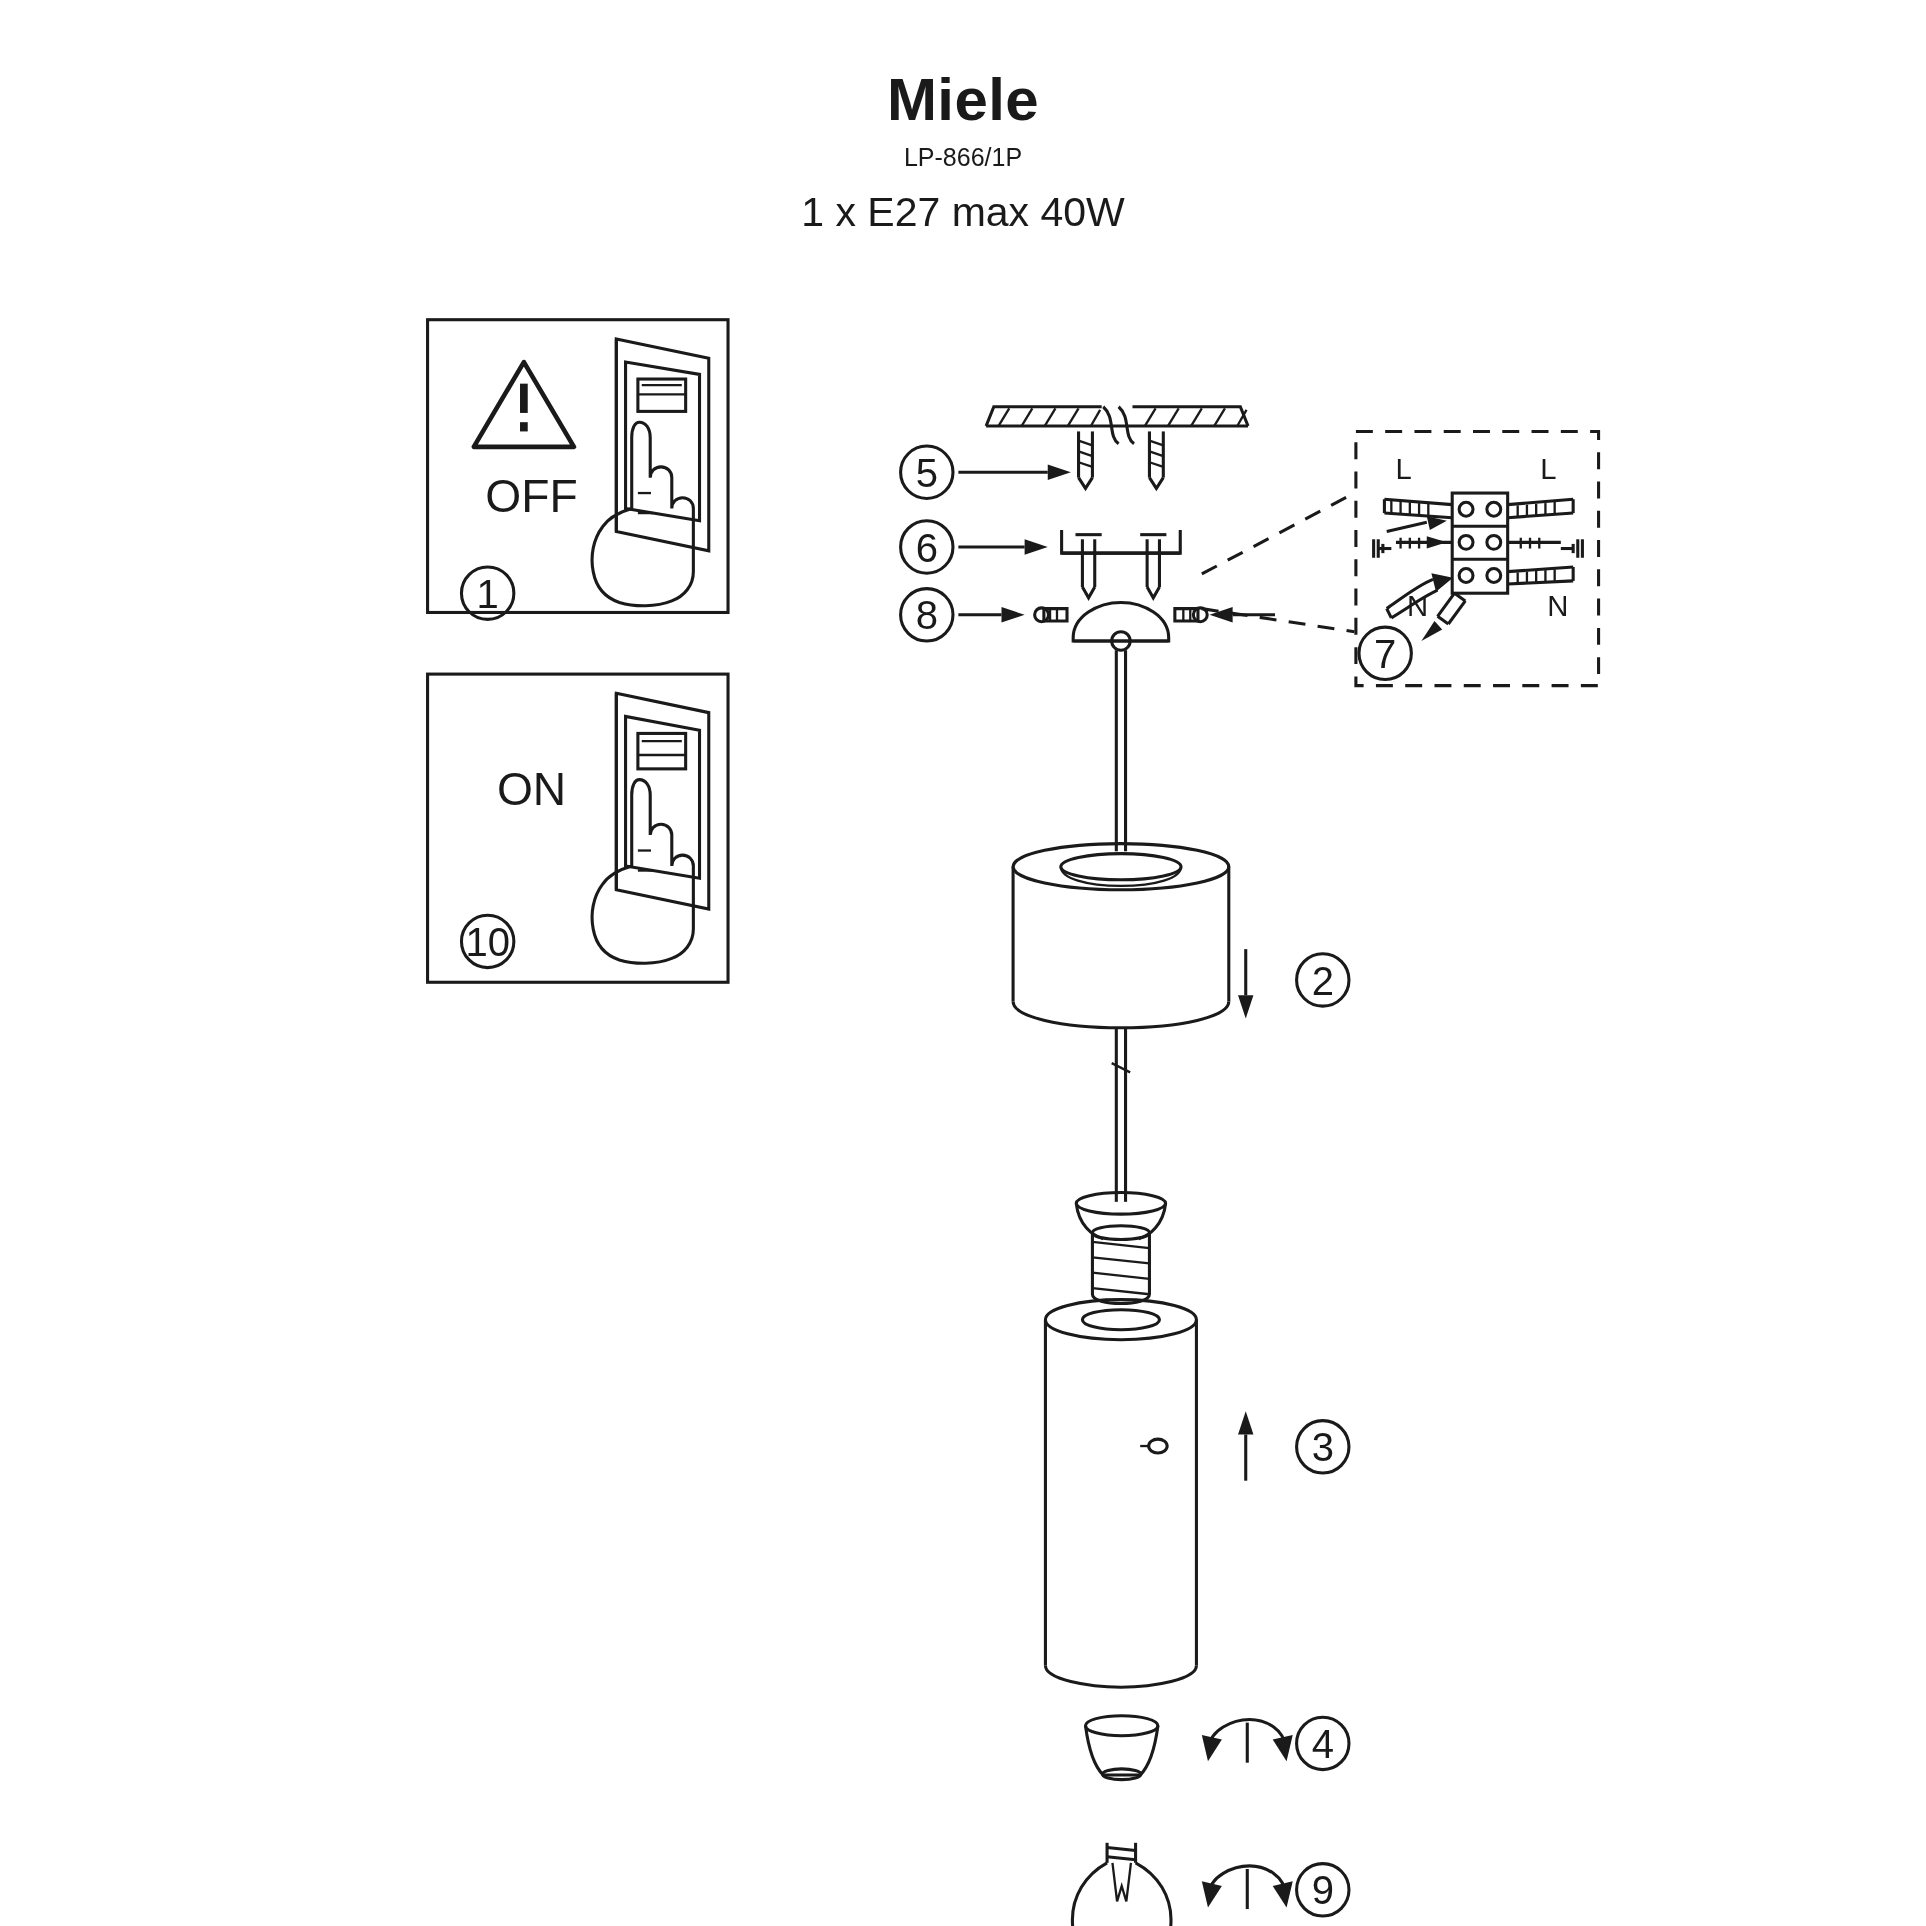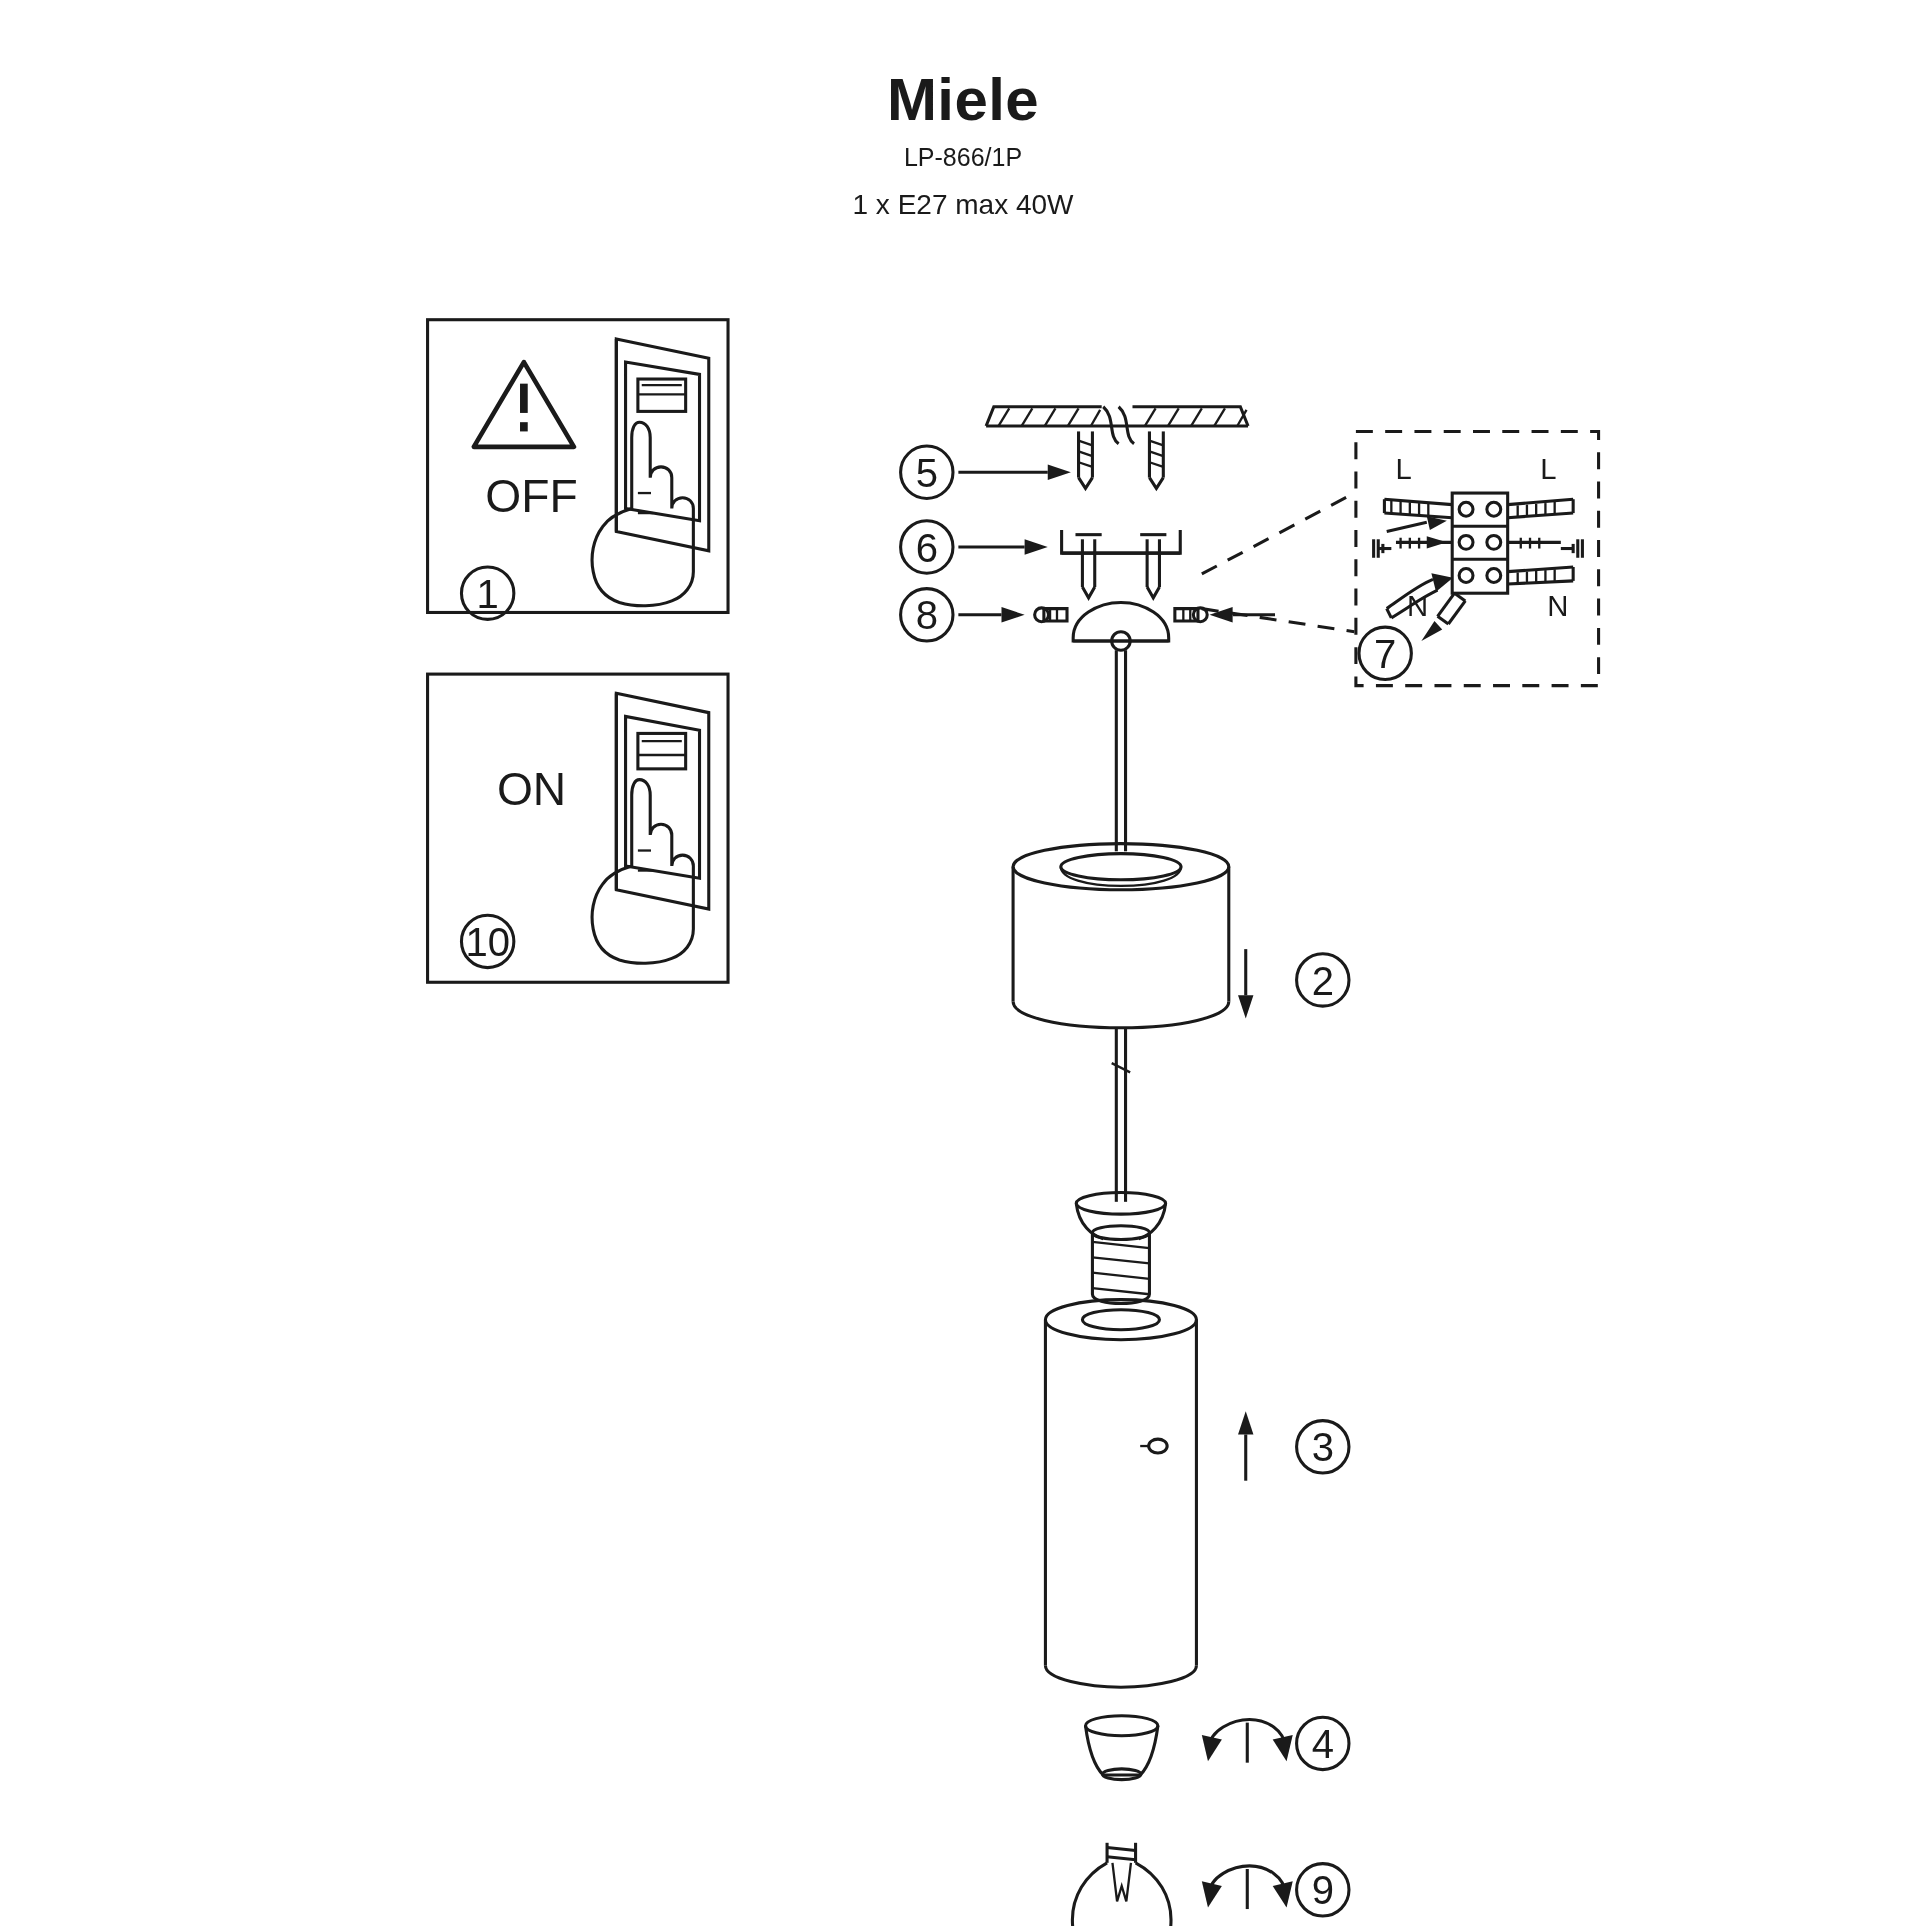--- a/index.html
+++ b/index.html
@@ -35,21 +35,21 @@
     left: 0; top: 143px;
     width: 1926px;
     text-align: center;
     font-size: 25px;
   }
   .txt-lamp {
     position: absolute;
     left: 0; top: 189px;
     width: 1926px;
     text-align: center;
-    font-size: 28px;
+    font-size: 41px;
   }
   .txt-volt {
     position: absolute;
     left: 0; top: 235px;
     width: 1926px;
     text-align: center;
     font-size: 35px;
   }
   svg.diagram {
     position: absolute;

